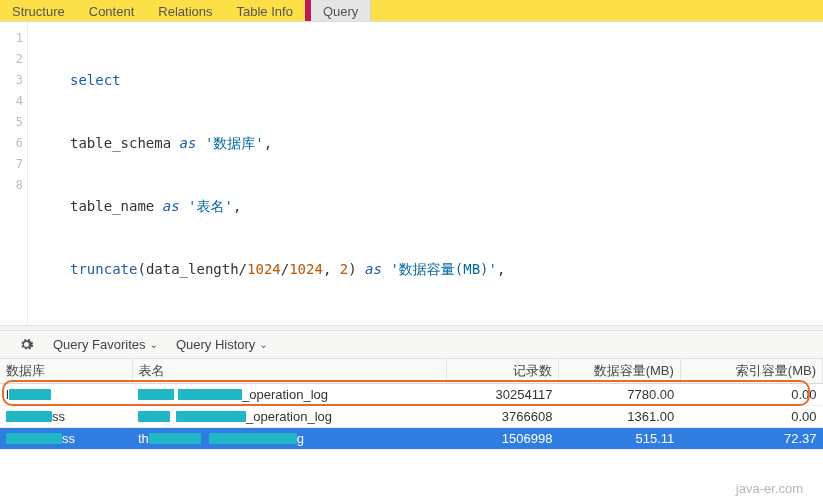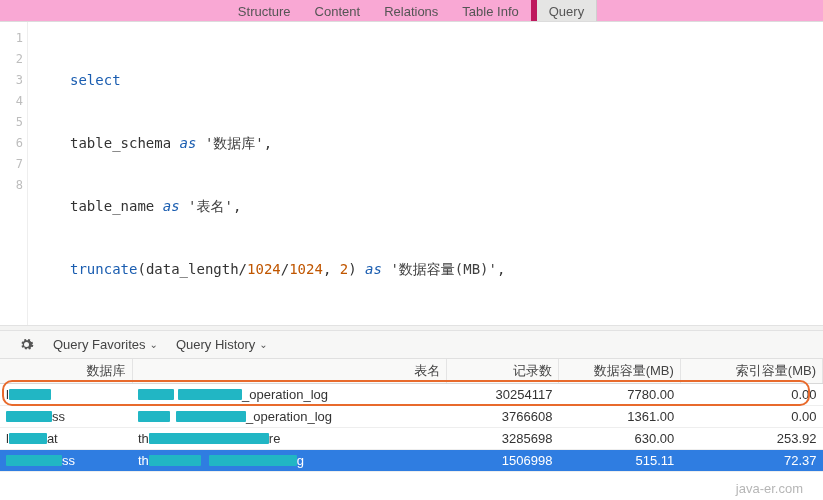--- a/index.html
+++ b/index.html
@@ -12,27 +12,26 @@
     height: 500px;
     overflow: hidden;
     display: flex;
     flex-direction: column;
     position: relative;
   }
 
   
   .tabbar {
     display: flex;
-    background: #f9a8d4;
+    background: #fde047;
     border-bottom: 1px solid #dcdcdc;
     height: 22px;
     align-items: stretch;
     font-size: 13px;
     color: #555;
-    justify-content: center;
   }
   .tabbar .tab {
     padding: 2px 12px 0 12px;
     line-height: 20px;
     cursor: default;
   }
   .tabbar .tab.active {
     background: #e5e5e4;
     border-left: 6px solid #be185d;
     border-right: 1px solid #cfcfcf;
@@ -64,21 +63,21 @@
     font-family: Menlo, Consolas, monospace;
     font-size: 14px;
     line-height: 21px;
     white-space: pre;
   }
   .code .line { height: 21px; margin-left: 34px; }
   .kw  { color: #1a5db0; }
   .id  { color: #333; }
   .num { color: #c05600; }
   .as  { color: #1a5db0; font-style: italic; }
-  .str { color: #404040; }
+  .str { color: #0369a1; }
   .pun { color: #333; }
 
   .hsplit { height: 6px; background: #f3f3f2; border-top:1px solid #e2e2e2; border-bottom:1px solid #e2e2e2; }
 
   
   .bottom-toolbar {
     display: flex;
     align-items: center;
     height: 28px;
     background: #f7f7f6;
@@ -108,21 +107,21 @@
   table {
     border-collapse: collapse;
     width: 100%;
     font-size: 13px;
     table-layout: fixed;
   }
   thead th {
     background: #f9f9f8;
     border-bottom: 1px solid #d8d8d8;
     border-right: 1px solid #e4e4e4;
-    text-align: right;
+    text-align: left;
     font-weight: 400;
     color: #444;
     padding: 3px 6px;
     height: 22px;
   }
   tbody td {
     border-bottom: 1px solid #eee;
     padding: 3px 6px;
     height: 22px;
     white-space: nowrap;
@@ -242,27 +241,20 @@
         <td class="num-col">7780.00</td>
         <td class="num-col">0.00</td>
       </tr>
       <tr>
         <td><span class="redact" style="width:46px"></span><span>ss</span></td>
         <td><span class="redact" style="width:32px"></span><span class="redact" style="width:70px;margin-left:6px"></span><span>_operation_log</span></td>
         <td class="num-col">3766608</td>
         <td class="num-col">1361.00</td>
         <td class="num-col">0.00</td>
       </tr>
-      <tr>
-        <td><span>l</span><span class="redact" style="width:38px"></span><span>at</span></td>
-        <td><span>th</span><span class="redact" style="width:120px"></span><span>re</span></td>
-        <td class="num-col">3285698</td>
-        <td class="num-col">630.00</td>
-        <td class="num-col">253.92</td>
-      </tr>
       <tr class="sel">
         <td><span class="redact" style="width:56px;background:#21b6c4"></span><span>ss</span></td>
         <td><span>th</span><span class="redact" style="width:52px"></span><span class="redact" style="width:88px;margin-left:8px"></span><span>g</span></td>
         <td class="num-col">1506998</td>
         <td class="num-col">515.11</td>
         <td class="num-col">72.37</td>
       </tr>
     </tbody>
   </table>
 

